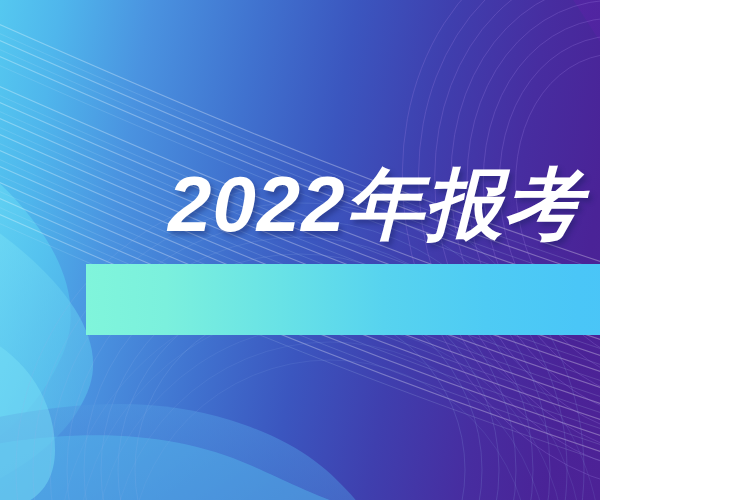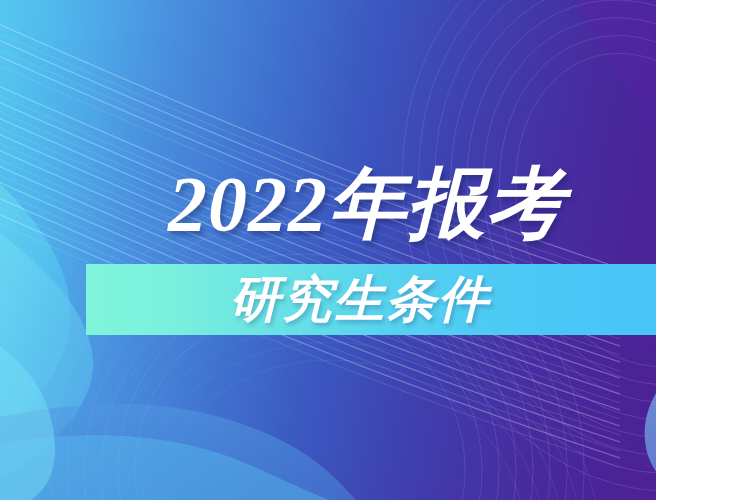--- a/index.html
+++ b/index.html
@@ -3,24 +3,24 @@
 <meta charset="utf-8">
 <title>Banner</title>
 <style>
   html, body {
     margin: 0;
     padding: 0;
     background: #ffffff;
   }
   #banner {
     position: relative;
-    width: 656px;
+    width: 600px;
     height: 500px;
     overflow: hidden;
-    font-family: Liberation Serif, serif;
+    font-family: Liberation Sans, sans-serif;
     
     background: linear-gradient(100deg,
         #55c8f0 0%,
         #4fb6ec 9%,
         #4a93e0 22%,
         #4072cf 38%,
         #3b56bf 52%,
         #3f3fae 66%,
         #472da0 80%,
         #4a2397 92%,
@@ -200,15 +200,14 @@
         <circle cx="330" cy="560" r="254"></circle>
         <circle cx="330" cy="560" r="272"></circle>
       </g>
     </g>
   </svg>
 
   <div class="title">2022年报考</div>
 
   <div class="subtitle-band"></div>
 
-  <div class="subtitle">研究生条件</div>
 
 </div>
 
 </body></html>

